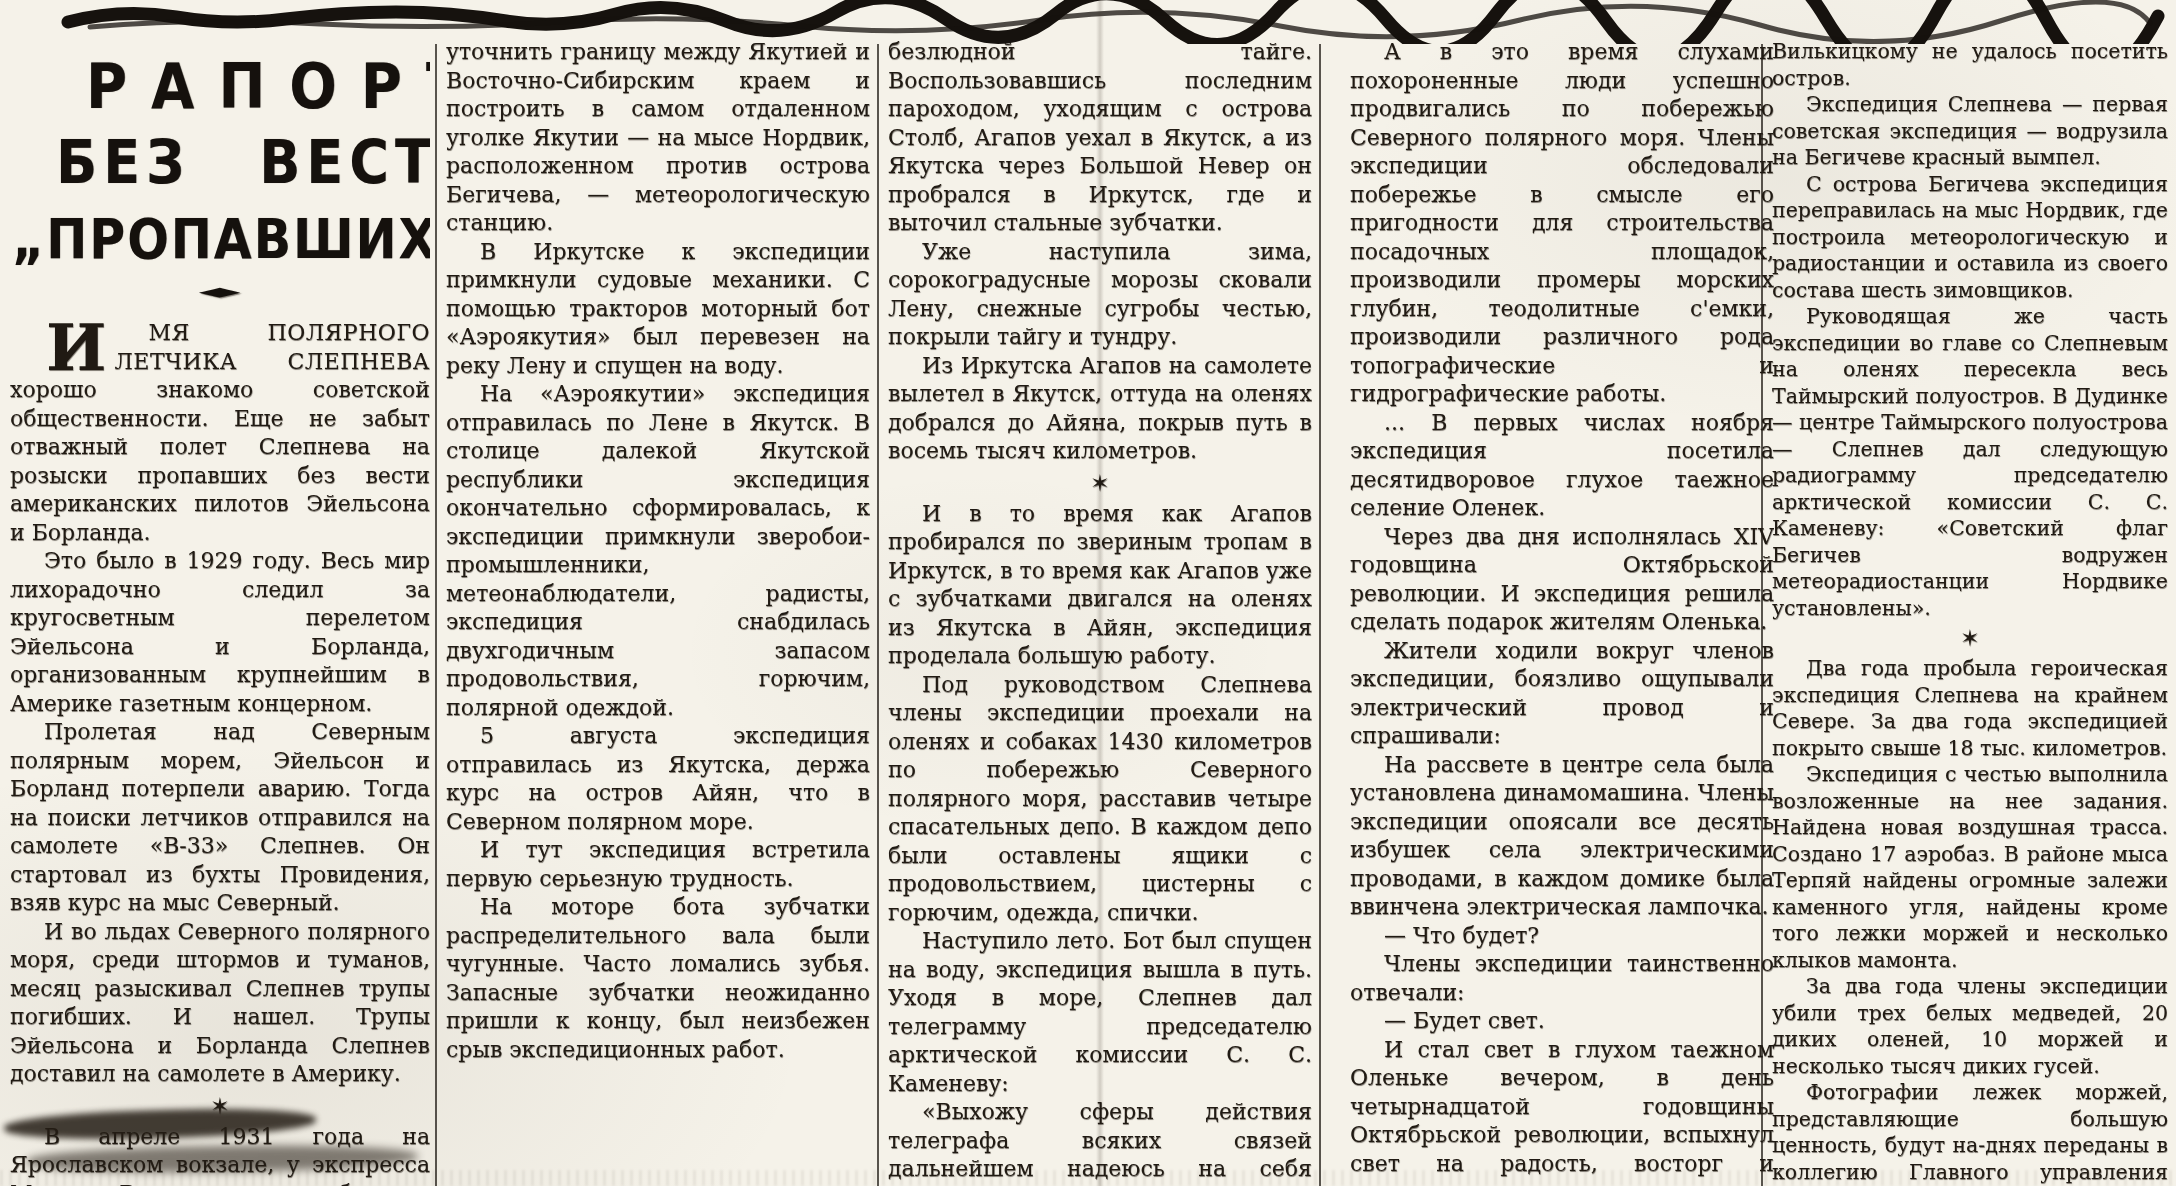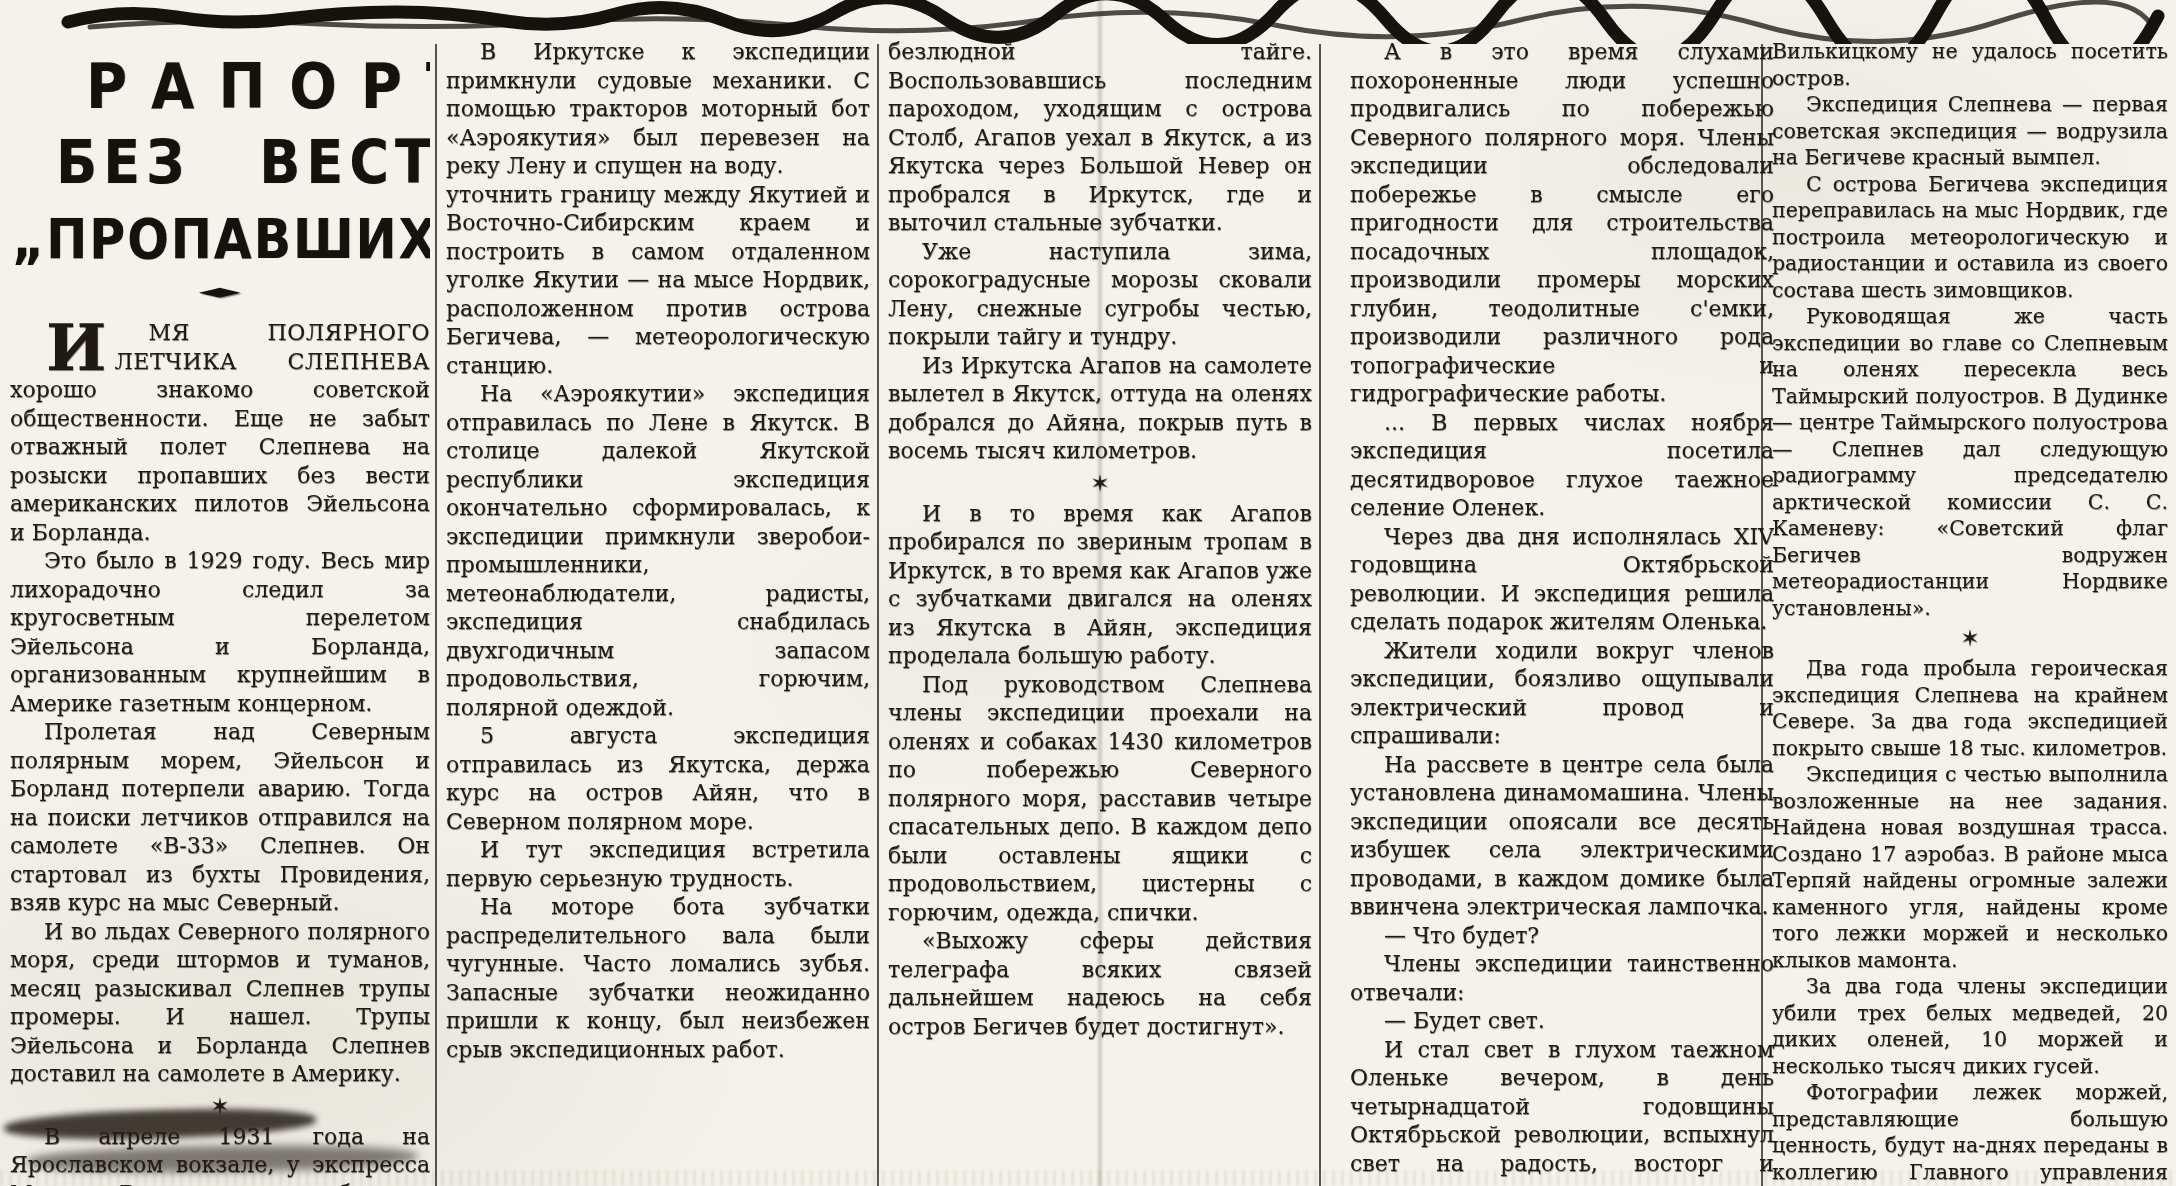--- a/index.html
+++ b/index.html
@@ -74,45 +74,46 @@
     <div class="headline">
       <div class="h1">РАПОРТ</div>
       <div class="h2">БЕЗ ВЕСТИ</div>
       <div class="h3">„ПРОПАВШИХ“</div>
       <div class="ornament"><span>◆</span></div>
     </div>
     <div class="body">
         <p class="para"><span class="dropcap">И</span><span class="lead-caps">МЯ ПОЛЯРНОГО ЛЕТЧИКА СЛЕПНЕВА</span> <span>хорошо знакомо советской общественности. Еще не забыт отважный полет Слепнева на розыски пропавших без вести американских пилотов Эйельсона и Борланда.</span></p>
         <p class="para">Это было в 1929 году. Весь мир лихорадочно следил за кругосветным перелетом Эйельсона и Борланда, организованным крупнейшим в Америке газетным концерном.</p>
         <p class="para">Пролетая над Северным полярным морем, Эйельсон и Борланд потерпели аварию. Тогда на поиски летчиков отправился на самолете «В-33» Слепнев. Он стартовал из бухты Провидения, взяв курс на мыс Северный.</p>
-        <p class="para">И во льдах Северного полярного моря, среди штормов и туманов, месяц разыскивал Слепнев трупы промеры. И нашел. Трупы Эйельсона и Борланда Слепнев доставил на самолете в Америку.</p>
+        <p class="para">И во льдах Северного полярного моря, среди штормов и туманов, месяц разыскивал Слепнев трупы погибших. И нашел. Трупы Эйельсона и Борланда Слепнев доставил на самолете в Америку.</p>
         <div class="star">✶</div>
         <p class="para">В апреле 1931 года на Ярославском вокзале, у экспресса Москва—Владивосток, собралось не по-обычному много народа. Провожали Слепнева в длительную двухгодичную экспедицию на крайний Север.</p>
       </div>
   </div>
 
   <div class="col col2">
     <div class="body">
+        <p class="para no-indent">уточнить границу между Якутией и Восточно-Сибирским краем и построить в самом отдаленном уголке Якутии — на мысе Нордвик, расположенном против острова Бегичева, — метеорологическую станцию.</p>
         <p class="para">В Иркутске к экспедиции примкнули судовые механики. С помощью тракторов моторный бот «Аэроякутия» был перевезен на реку Лену и спущен на воду.</p>
-        <p class="para no-indent">уточнить границу между Якутией и Восточно-Сибирским краем и построить в самом отдаленном уголке Якутии — на мысе Нордвик, расположенном против острова Бегичева, — метеорологическую станцию.</p>
         <p class="para">На «Аэроякутии» экспедиция отправилась по Лене в Якутск. В столице далекой Якутской республики экспедиция окончательно сформировалась, к экспедиции примкнули зверобои-промышленники, метеонаблюдатели, радисты, экспедиция снабдилась двухгодичным запасом продовольствия, горючим, полярной одеждой.</p>
         <p class="para">5 августа экспедиция отправилась из Якутска, держа курс на остров Айян, что в Северном полярном море.</p>
         <p class="para">И тут экспедиция встретила первую серьезную трудность.</p>
         <p class="para">На моторе бота зубчатки распределительного вала были чугунные. Часто ломались зубья. Запасные зубчатки неожиданно пришли к концу, был неизбежен срыв экспедиционных работ.</p>
       </div>
   </div>
 
   <div class="col col3">
     <div class="body">
         <p class="para no-indent">безлюдной тайге. Воспользовавшись последним пароходом, уходящим с острова Столб, Агапов уехал в Якутск, а из Якутска через Большой Невер он пробрался в Иркутск, где и выточил стальные зубчатки.</p>
         <p class="para">Уже наступила зима, сорокоградусные морозы сковали Лену, снежные сугробы честью, покрыли тайгу и тундру.</p>
         <p class="para">Из Иркутска Агапов на самолете вылетел в Якутск, оттуда на оленях добрался до Айяна, покрыв путь в восемь тысяч километров.</p>
         <div class="star">✶</div>
         <p class="para">И в то время как Агапов пробирался по звериным тропам в Иркутск, в то время как Агапов уже с зубчатками двигался на оленях из Якутска в Айян, экспедиция проделала большую работу.</p>
         <p class="para">Под руководством Слепнева члены экспедиции проехали на оленях и собаках 1430 километров по побережью Северного полярного моря, расставив четыре спасательных депо. В каждом депо были оставлены ящики с продовольствием, цистерны с горючим, одежда, спички.</p>
+        <p class="para">Наступило лето. Бот был спущен на воду, экспедиция вышла в путь. Уходя в море, Слепнев дал телеграмму председателю арктической комиссии С. С. Каменеву:</p>
         <p class="para">«Выхожу сферы действия телеграфа всяких связей дальнейшем надеюсь на себя остров Бегичев будет достигнут».</p>
       </div>
   </div>
 
   <div class="col col4">
     <div class="body">
         <p class="para">А в это время слухами похороненные люди успешно продвигались по побережью Северного полярного моря. Члены экспедиции обследовали побережье в смысле его пригодности для строительства посадочных площадок, производили промеры морских глубин, теодолитные с'емки, производили различного рода топографические и гидрографические работы.</p>
         <p class="para">... В первых числах ноября экспедиция посетила десятидворовое глухое таежное селение Оленек.</p>
         <p class="para">Через два дня исполнялась XIV годовщина Октябрьской революции. И экспедиция решила сделать подарок жителям Оленька.</p>
         <p class="para">Жители ходили вокруг членов экспедиции, боязливо ощупывали электрический провод и спрашивали:</p>

